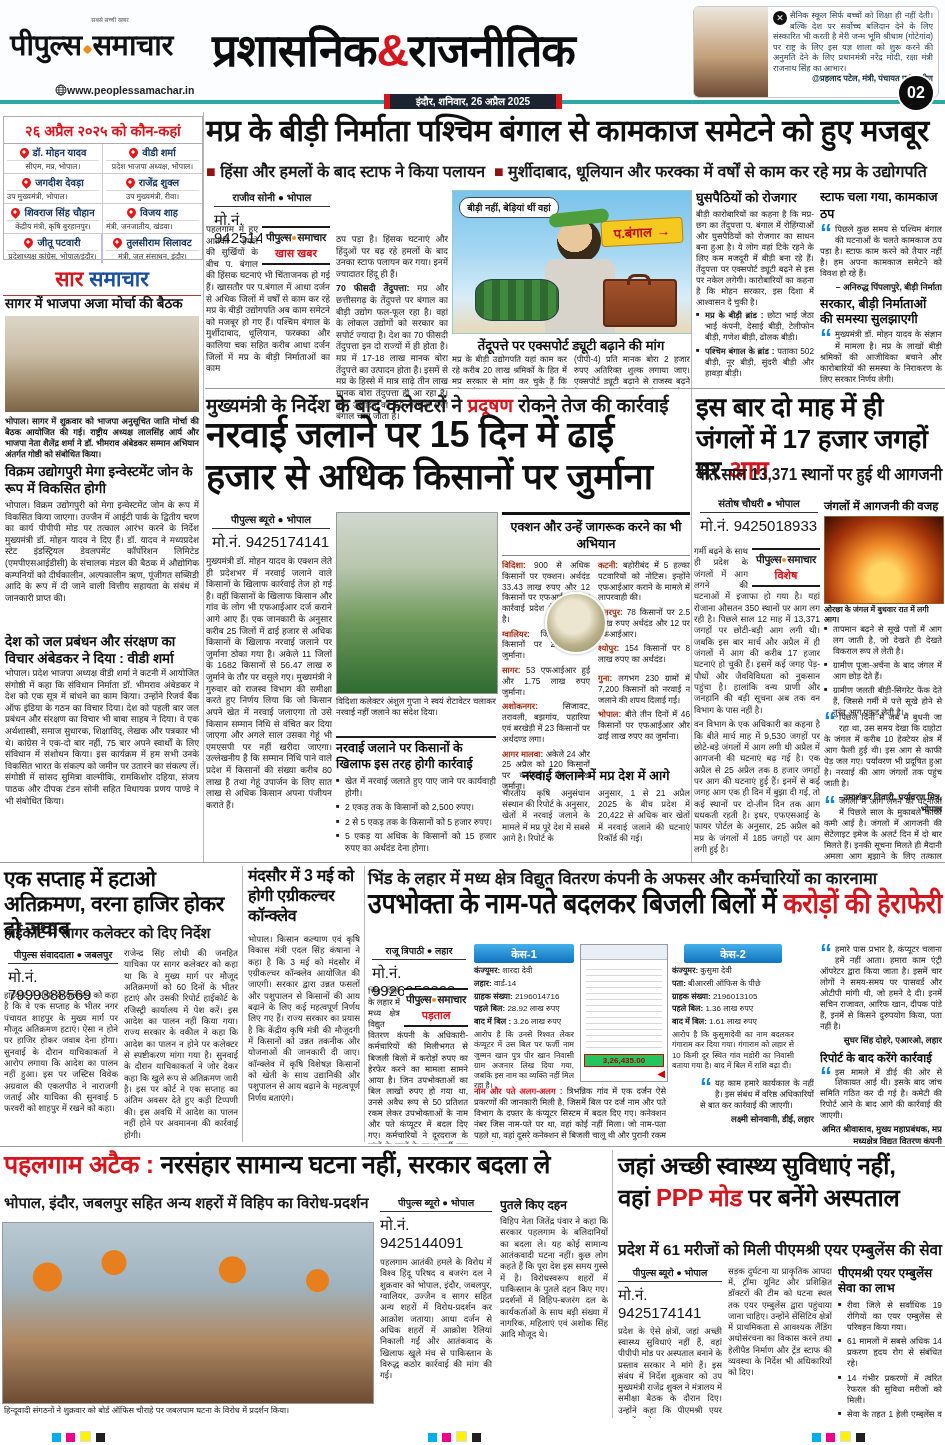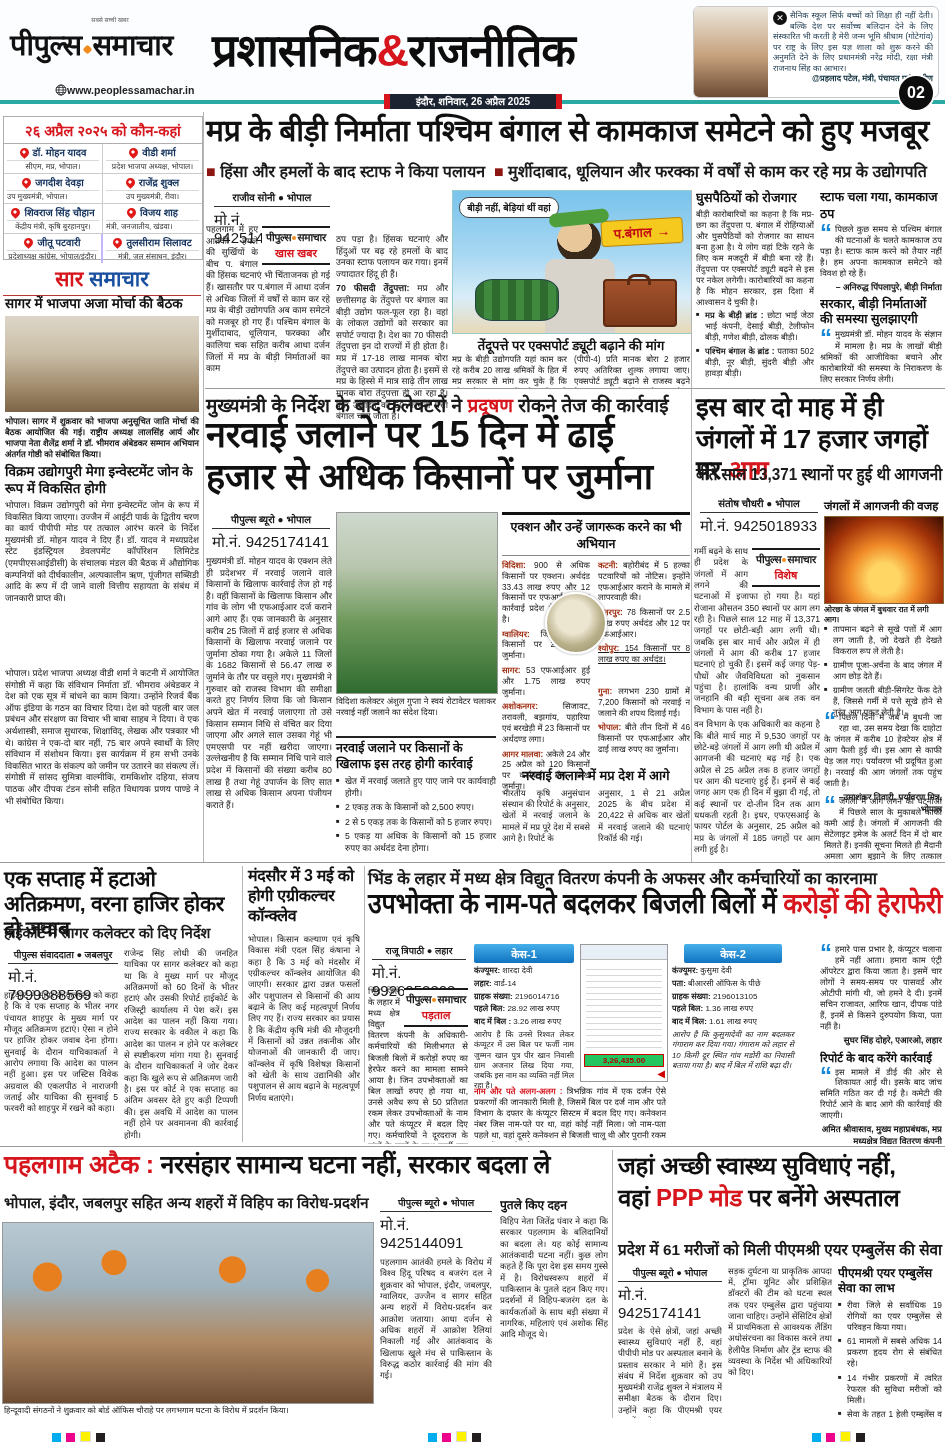--- a/index.html
+++ b/index.html
@@ -138,20 +138,21 @@
   </div>
 
   <div class="abs" style="left:3px;top:264px;width:198px;text-align:center;font-size:21px;font-weight:800;border-bottom:1px solid #b33;padding-bottom:3px;">
     <span style="color:#d6151d;">सार</span> <span style="color:#1a4fa0;">समाचार</span>
   </div>
   <div class="abs sec-title" style="left:5px;top:296px;width:194px;font-size:13.5px;line-height:1.25;">सागर में भाजपा अजा मोर्चा की बैठक</div>
   <div class="abs ph" style="left:5px;top:316px;width:194px;height:96px;background:linear-gradient(180deg,#ddd6c8 0%,#c9bda6 40%,#a08a6b 75%,#7c6448 100%);"></div>
   <div class="abs cap" style="left:5px;top:416px;width:194px;">भोपाल। सागर में शुक्रवार को भाजपा अनुसूचित जाति मोर्चा की बैठक आयोजित की गई। राष्ट्रीय अध्यक्ष लालसिंह आर्य और भाजपा नेता शैलेंद्र शर्मा ने डॉ. भीमराव अंबेडकर सम्मान अभियान अंतर्गत गोष्ठी को संबोधित किया।</div>
   <div class="abs sec-title" style="left:5px;top:464px;width:194px;font-size:13.5px;line-height:1.25;">विक्रम उद्योगपुरी मेगा इन्वेस्टमेंट जोन के रूप में विकसित होगी</div>
   <div class="abs j" style="left:5px;top:500px;width:194px;height:128px;overflow:hidden;">भोपाल। विक्रम उद्योगपुरी को मेगा इन्वेस्टमेंट जोन के रूप में विकसित किया जाएगा। उज्जैन में आईटी पार्क के द्वितीय चरण का कार्य पीपीपी मोड पर तत्काल आरंभ करने के निर्देश मुख्यमंत्री डॉ. मोहन यादव ने दिए हैं। डॉ. यादव ने मध्यप्रदेश स्टेट इंडस्ट्रियल डेवलपमेंट कॉर्पोरेशन लिमिटेड (एमपीएसआईडीसी) के संचालक मंडल की बैठक में औद्योगिक कम्पनियों को दीर्घकालीन, अल्पकालीन ऋण, पूंजीगत सब्सिडी आदि के रूप में दी जाने वाली वित्तीय सहायता के संबंध में जानकारी प्राप्त की।</div>
+  <div class="abs sec-title" style="left:5px;top:634px;width:194px;font-size:13.5px;line-height:1.25;">देश को जल प्रबंधन और संरक्षण का विचार अंबेडकर ने दिया : वीडी शर्मा</div>
   <div class="abs j" style="left:5px;top:668px;width:194px;height:168px;overflow:hidden;">भोपाल। प्रदेश भाजपा अध्यक्ष वीडी शर्मा ने कटनी में आयोजित संगोष्ठी में कहा कि संविधान निर्माता डॉ. भीमराव अंबेडकर ने देश को एक सूत्र में बांधने का काम किया। उन्होंने रिजर्व बैंक ऑफ इंडिया के गठन का विचार दिया। देश को पहली बार जल प्रबंधन और संरक्षण का विचार भी बाबा साहब ने दिया। वे एक अर्थशास्त्री, समाज सुधारक, शिक्षाविद्, लेखक और पत्रकार भी थे। कांग्रेस ने एक-दो बार नहीं, 75 बार अपने स्वार्थों के लिए संविधान में संशोधन किया। इस कार्यक्रम में हम सभी उनके विकसित भारत के संकल्प को जमीन पर उतारने का संकल्प लें। संगोष्ठी में सांसद सुमित्रा वाल्मीकि, रामकिशोर दहिया, संजय पाठक और दीपक टंडन सोनी सहित विधायक प्रणय पाण्डे ने भी संबोधित किया।</div>
 
   <div class="abs hl fit" style="left:206px;top:114px;width:737px;font-size:30px;">मप्र के बीड़ी निर्माता पश्चिम बंगाल से कामकाज समेटने को हुए मजबूर</div>
   <div class="abs fit" style="left:206px;top:160px;width:737px;font-size:16px;font-weight:700;">
     <span style="color:#8c1511;">■</span> <span>हिंसा और हमलों के बाद स्टाफ ने किया पलायन</span>
     &nbsp;<span style="color:#8c1511;">■</span> <span>मुर्शीदाबाद, धूलियान और फरक्का में वर्षों से काम कर रहे मप्र के उद्योगपति</span>
   </div>
   <div class="abs" style="left:214px;top:190px;width:116px;">
     <div class="byl">राजीव सोनी ● भोपाल</div>
     <div class="phone">मो.नं. 9425144091</div>
@@ -227,21 +228,21 @@
       <div style="width:88px;font-size:8.3px;line-height:1.3;text-align:justify;">
         <div style="margin-bottom:4px;"><b class="city">विदिशा:</b> <span>900 से अधिक किसानों पर एक्शन। अर्थदंड 33.43 लाख रुपए और 12 किसानों पर एफआईआर। यह कार्रवाई प्रदेश में सबसे बड़ी है।</span></div>
         <div style="margin-bottom:4px;"><b class="city">ग्वालियर:</b> <span>जिले में 60 किसानों पर 2.14 लाख जुर्माना।</span></div>
         <div style="margin-bottom:4px;"><b class="city">सागर:</b> <span>53 एफआईआर हुई और 1.75 लाख रुपए जुर्माना।</span></div>
         <div style="margin-bottom:4px;"><b class="city">अशोकनगर:</b> <span>सिजावट, तरावली, बझगांय, पहारिया एवं बरखेड़ी में 23 किसानों पर अर्थदण्ड लगा।</span></div>
         <div><b class="city">आगर मालवा:</b> <span>अकेले 24 और 25 अप्रैल को 120 किसानों पर कार्रवाई। तीन लाख जुर्माना।</span></div>
       </div>
       <div style="width:92px;font-size:8.3px;line-height:1.3;text-align:justify;">
         <div style="margin-bottom:4px;"><b class="city">कटनी:</b> <span>बहोरीबंद में 5 हल्का पटवारियों को नोटिस। इन्होंने एफआईआर कराने के मामले में लापरवाही की।</span></div>
         <div style="margin-bottom:4px;"><b class="city">छतरपुर:</b> <span>78 किसानों पर 2.5 लाख रुपए अर्थदंड और 12 पर एफआईआर।</span></div>
-        <div style="margin-bottom:21px;text-decoration:underline;"><b class="city">श्योपुर:</b> <span>154 किसानों पर 8 लाख रुपए का अर्थदंड।</span></div>
+        <div style="margin-bottom:8px;"><b class="city">श्योपुर:</b> <span>154 किसानों पर 8 लाख रुपए का अर्थदंड।</span></div>
         <div style="margin-bottom:4px;"><b class="city">गुना:</b> <span>लगभग 230 ग्रामों में 7,200 किसानों को नरवाई न जलाने की शपथ दिलाई गई।</span></div>
         <div><b class="city">भोपाल:</b> <span>बीते तीन दिनों में 46 किसानों पर एफआईआर और ढाई लाख रुपए का जुर्माना।</span></div>
       </div>
     </div>
   </div>
   <div class="abs ph" style="left:545px;top:592px;width:58px;height:58px;border-radius:50%;background:radial-gradient(circle at 45% 40%,#ece5d0 0 35%,#b9b08a 60%,#8b8a62 100%);border:2px solid #fff;box-shadow:0 0 3px rgba(0,0,0,.4);z-index:2;"></div>
   <div class="abs" style="left:502px;top:766px;width:188px;">
     <div class="sec-title" style="font-size:13px;text-align:center;margin-bottom:4px;">नरवाई जलाने में मप्र देश में आगे</div>
     <div style="display:flex;gap:8px;">
       <div class="j" style="width:88px;font-size:8.5px;">भारतीय कृषि अनुसंधान संस्थान की रिपोर्ट के अनुसार, खेतों में नरवाई जलाने के मामले में मप्र पूरे देश में सबसे आगे है। रिपोर्ट के</div>
@@ -327,24 +328,28 @@
     <div style="margin:4px 3px 0 3px;background:#22c55e;border:1.5px solid #d00000;color:#b00000;font-size:8px;font-weight:800;text-align:center;padding:1px 0;">3,26,435.00</div>
     <div style="position:absolute;right:2px;bottom:2px;color:#d00000;font-size:10px;">◀</div>
   </div>
   <div class="abs" style="left:672px;top:944px;width:122px;">
     <div class="case-head" style="width:98px;margin:0 auto 3px auto;">केस-2</div>
     <div class="cl"><b>कंज्यूमर:</b> <span>कुसुमा देवी</span></div>
     <div class="cl"><b>पता:</b> <span>बीआरसी ऑफिस के पीछे</span></div>
     <div class="cl"><b>ग्राहक संख्या:</b> <span>2196013105</span></div>
     <div class="cl"><b>पहले बिल:</b> <span>1.36 लाख रुपए</span></div>
     <div class="cl"><b>बाद में बिल:</b> <span>1.61 लाख रुपए</span></div>
-    <div class="j" style="font-size:7.8px;font-style:italic;">आरोप है कि कुसुमादेवी का नाम बदलकर गंगाराम कर दिया गया। गंगाराम को लहार से 10 किमी दूर स्थित गांव मडोरी का निवासी बताया गया है। बाद में बिल में राशि बढ़ा दी।</div>
+    <div class="j" style="font-size:7.8px;">आरोप है कि कुसुमादेवी का नाम बदलकर गंगाराम कर दिया गया। गंगाराम को लहार से 10 किमी दूर स्थित गांव मडोरी का निवासी बताया गया है। बाद में बिल में राशि बढ़ा दी।</div>
   </div>
   <div class="abs j" style="left:474px;top:1086px;width:192px;height:56px;font-size:8.3px;overflow:hidden;">
     <b class="red">नाम और पते अलग-अलग :</b> <span>त्रिभन्निक गांव में एक दर्जन ऐसे प्रकरणों की जानकारी मिली है, जिसमें बिल पर दर्ज नाम और पते विभाग के दफ्तर के कंप्यूटर सिस्टम में बदल दिए गए। कनेक्शन नंबर जिस नाम-पते पर था, वहां कोई नहीं मिला। जो नाम-पता पहले था, वहां दूसरे कनेक्शन से बिजली चालू थी और पुरानी रकम डूबत में डाल दी गई।</span>
+  </div>
+  <div class="abs" style="left:700px;top:1078px;width:114px;height:66px;overflow:hidden;">
+    <div class="quote j" style="font-size:8.3px;">यह काम हमारे कार्यकाल के नहीं है। इस संबंध में वरिष्ठ अधिकारियों से बात कर कार्रवाई की जाएगी।</div>
+    <div class="attr">लक्ष्मी सोनवानी, डीई, लहार</div>
   </div>
   <div class="abs" style="left:820px;top:944px;width:122px;height:200px;overflow:hidden;">
     <div class="quote j" style="font-size:8.3px;">हमारे पास प्रभार है, कंप्यूटर चलाना हमें नहीं आता। हमारा काम एंट्री ऑपरेटर द्वारा किया जाता है। इसमें चार लोगों ने समय-समय पर पासवर्ड और ओटीपी मांगी थी, जो हमने दे दी। इनमें सचिन राजावत, आरिफ खान, दीपक पांडे हैं, इनमें से किसने दुरुपयोग किया, पता नहीं है।</div>
     <div class="attr">सुघर सिंह दोहरे, एआरओ, लहार</div>
     <div class="sec-title" style="font-size:11.5px;margin:4px 0 2px 0;">रिपोर्ट के बाद करेंगे कार्रवाई</div>
     <div class="quote j" style="font-size:8.3px;">इस मामले में डीई की ओर से शिकायत आई थी। इसके बाद जांच समिति गठित कर दी गई है। कमेटी की रिपोर्ट आने के बाद आगे की कार्रवाई की जाएगी।</div>
     <div class="attr">अमित श्रीवास्तव, मुख्य महाप्रबंधक, मप्र मध्यक्षेत्र विद्युत वितरण कंपनी</div>
   </div>
 
   <div class="hr" style="left:0;top:1146px;width:945px;"></div>
@@ -352,21 +357,21 @@
   <div class="abs hl fit" style="left:4px;top:1150px;width:606px;font-size:25px;">
     <span class="red">पहलगाम अटैक :</span><span> नरसंहार सामान्य घटना नहीं, सरकार बदला ले</span>
   </div>
   <div class="abs fit" style="left:4px;top:1192px;width:368px;font-size:15px;font-weight:700;">भोपाल, इंदौर, जबलपुर सहित अन्य शहरों में विहिप का विरोध-प्रदर्शन</div>
   <div class="abs ph" style="left:2px;top:1222px;width:370px;height:180px;background:
       radial-gradient(circle at 12% 30%,#e87f1e 0 14px,transparent 15px),
       radial-gradient(circle at 30% 22%,#e87f1e 0 12px,transparent 13px),
       radial-gradient(circle at 62% 26%,#e87f1e 0 13px,transparent 14px),
       radial-gradient(circle at 85% 32%,#e87f1e 0 11px,transparent 12px),
       linear-gradient(180deg,#b9c9d3 0%,#9fb3be 35%,#b08a64 65%,#6d4c34 100%);border:1px solid #999;"></div>
-  <div class="abs cap" style="left:4px;top:1406px;width:366px;font-weight:400;font-size:8.2px;">हिन्दूवादी संगठनों ने शुक्रवार को बोर्ड ऑफिस चौराहे पर लगभगाम घटना के विरोध में प्रदर्शन किया।</div>
+  <div class="abs cap" style="left:4px;top:1406px;width:366px;font-weight:400;font-size:8.2px;">हिन्दूवादी संगठनों ने शुक्रवार को बोर्ड ऑफिस चौराहे पर जबलपाम घटना के विरोध में प्रदर्शन किया।</div>
   <div class="abs" style="left:380px;top:1196px;width:112px;height:222px;overflow:hidden;">
     <div class="byl" style="font-size:9.5px;">पीपुल्स ब्यूरो ● भोपाल</div>
     <div class="phone">मो.नं. 9425144091</div>
     <div class="j" style="margin-top:6px;font-size:8.6px;">पहलगाम आतंकी हमले के विरोध में विश्व हिंदू परिषद व बजरंग दल ने शुक्रवार को भोपाल, इंदौर, जबलपुर, ग्वालियर, उज्जैन व सागर सहित अन्य शहरों में विरोध-प्रदर्शन कर आक्रोश जताया। आधा दर्जन से अधिक शहरों में आक्रोश रैलियां निकाली गईं और आतंकवाद के खिलाफ खुले मंच से पाकिस्तान के विरुद्ध कठोर कार्रवाई की मांग की गई।</div>
   </div>
   <div class="abs" style="left:500px;top:1196px;width:108px;height:222px;overflow:hidden;">
     <div class="sec-title" style="font-size:12px;margin-bottom:3px;">पुतले किए दहन</div>
     <div class="j" style="font-size:8.6px;">विहिप नेता जितेंद्र पंवार ने कहा कि सरकार पहलगाम के बलिदानियों का बदला ले। यह कोई सामान्य आतंकवादी घटना नहीं। कुछ लोग कहते हैं कि पूरा देश इस समय गुस्से में है। विरोधस्वरूप शहरों में पाकिस्तान के पुतले दहन किए गए। प्रदर्शनों में विहिप-बजरंग दल के कार्यकर्ताओं के साथ बड़ी संख्या में नागरिक, महिलाएं एवं अशोक सिंह आदि मौजूद थे।</div>
   </div>
   <div class="vr" style="left:612px;top:1150px;height:268px;"></div>

